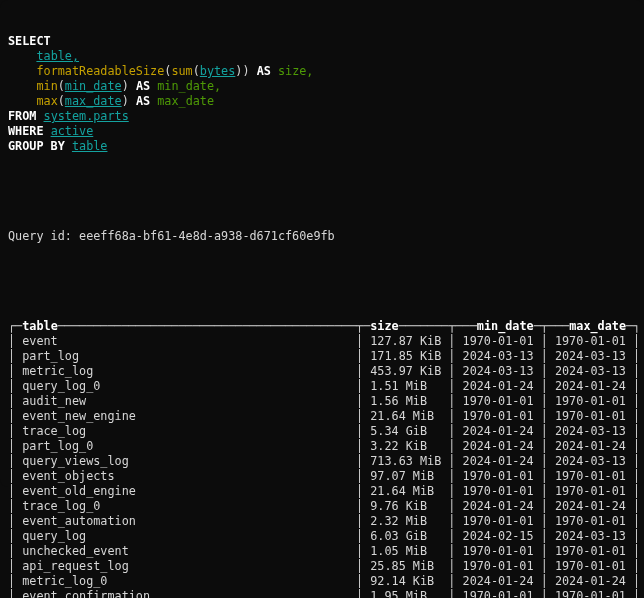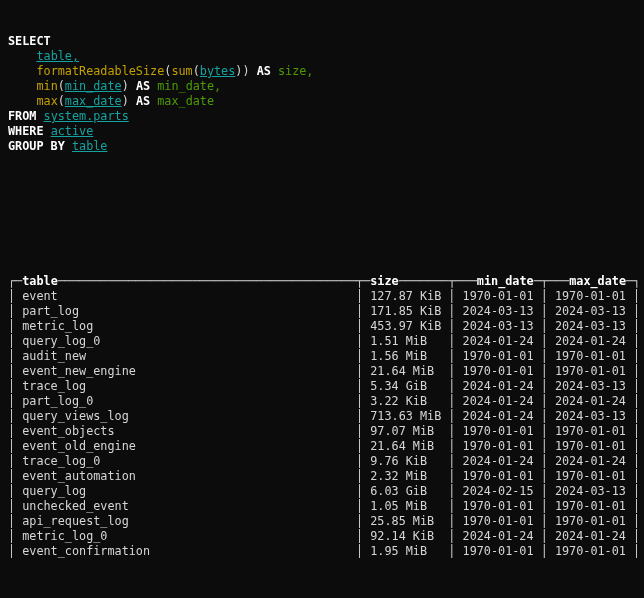--- a/index.html
+++ b/index.html
@@ -22,15 +22,16 @@
   .id  { color: #14a3a0; text-decoration: underline; }                      
   .al  { color: #4e9a06; }                      
   .hdr { color: #ffffff; font-weight: bold; }   
 </style>
 </head>
 <body>
 
 <div class="terminal">
   <div><div class="line"><span class="kw">SELECT</span></div><div class="line"><span>    </span><span class="id">table,</span></div><div class="line"><span>    </span><span class="fn">formatReadableSize</span><span>(</span><span class="fn">sum</span><span>(</span><span class="id">bytes</span><span>)) </span><span class="kw">AS</span><span> </span><span class="al">size,</span></div><div class="line"><span>    </span><span class="fn">min</span><span>(</span><span class="id">min_date</span><span>) </span><span class="kw">AS</span><span> </span><span class="al">min_date,</span></div><div class="line"><span>    </span><span class="fn">max</span><span>(</span><span class="id">max_date</span><span>) </span><span class="kw">AS</span><span> </span><span class="al">max_date</span></div><div class="line"><span class="kw">FROM</span><span> </span><span class="id">system.parts</span></div><div class="line"><span class="kw">WHERE</span><span> </span><span class="id">active</span></div><div class="line"><span class="kw">GROUP BY</span><span> </span><span class="id">table</span></div></div>
   <div class="line"> </div>
+  <div class="line">Query id: eeeff68a-bf61-4e8d-a938-d671cf60e9fb</div>
   <div class="line"> </div>
   <div><div class="line"><span>┌</span><span>─</span><span class="hdr">table</span><span>──────────────────────────────────────────</span><span>┬</span><span>─</span><span class="hdr">size</span><span>───────</span><span>┬</span><span>───</span><span class="hdr">min_date</span><span>─</span><span>┬</span><span>───</span><span class="hdr">max_date</span><span>─</span><span>┐</span></div><div class="line">│ event                                          │ 127.87 KiB │ 1970-01-01 │ 1970-01-01 │</div><div class="line">│ part_log                                       │ 171.85 KiB │ 2024-03-13 │ 2024-03-13 │</div><div class="line">│ metric_log                                     │ 453.97 KiB │ 2024-03-13 │ 2024-03-13 │</div><div class="line">│ query_log_0                                    │ 1.51 MiB   │ 2024-01-24 │ 2024-01-24 │</div><div class="line">│ audit_new                                      │ 1.56 MiB   │ 1970-01-01 │ 1970-01-01 │</div><div class="line">│ event_new_engine                               │ 21.64 MiB  │ 1970-01-01 │ 1970-01-01 │</div><div class="line">│ trace_log                                      │ 5.34 GiB   │ 2024-01-24 │ 2024-03-13 │</div><div class="line">│ part_log_0                                     │ 3.22 KiB   │ 2024-01-24 │ 2024-01-24 │</div><div class="line">│ query_views_log                                │ 713.63 MiB │ 2024-01-24 │ 2024-03-13 │</div><div class="line">│ event_objects                                  │ 97.07 MiB  │ 1970-01-01 │ 1970-01-01 │</div><div class="line">│ event_old_engine                               │ 21.64 MiB  │ 1970-01-01 │ 1970-01-01 │</div><div class="line">│ trace_log_0                                    │ 9.76 KiB   │ 2024-01-24 │ 2024-01-24 │</div><div class="line">│ event_automation                               │ 2.32 MiB   │ 1970-01-01 │ 1970-01-01 │</div><div class="line">│ query_log                                      │ 6.03 GiB   │ 2024-02-15 │ 2024-03-13 │</div><div class="line">│ unchecked_event                                │ 1.05 MiB   │ 1970-01-01 │ 1970-01-01 │</div><div class="line">│ api_request_log                                │ 25.85 MiB  │ 1970-01-01 │ 1970-01-01 │</div><div class="line">│ metric_log_0                                   │ 92.14 KiB  │ 2024-01-24 │ 2024-01-24 │</div><div class="line">│ event_confirmation                             │ 1.95 MiB   │ 1970-01-01 │ 1970-01-01 │</div></div>
 </div>
 
 </body></html>

